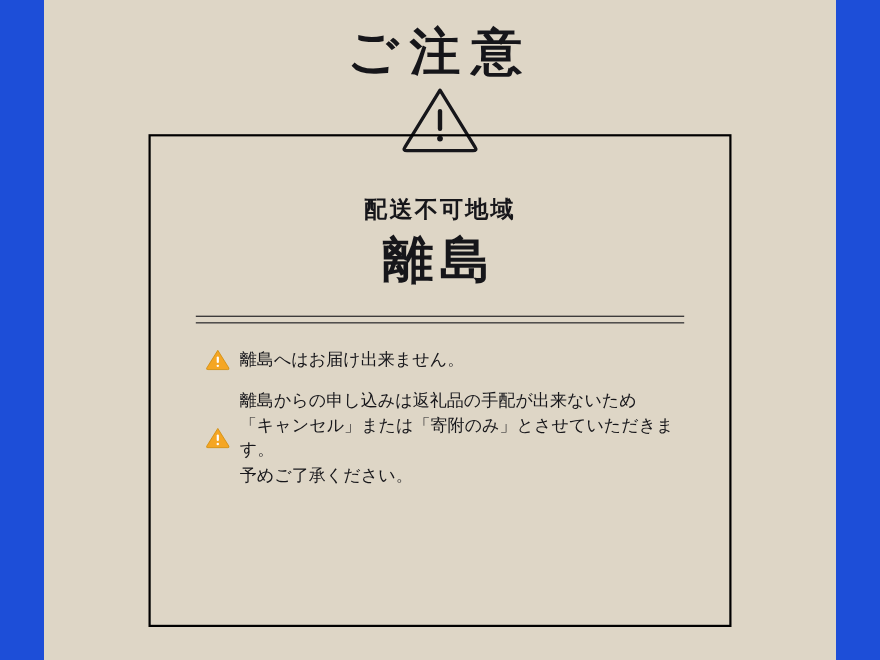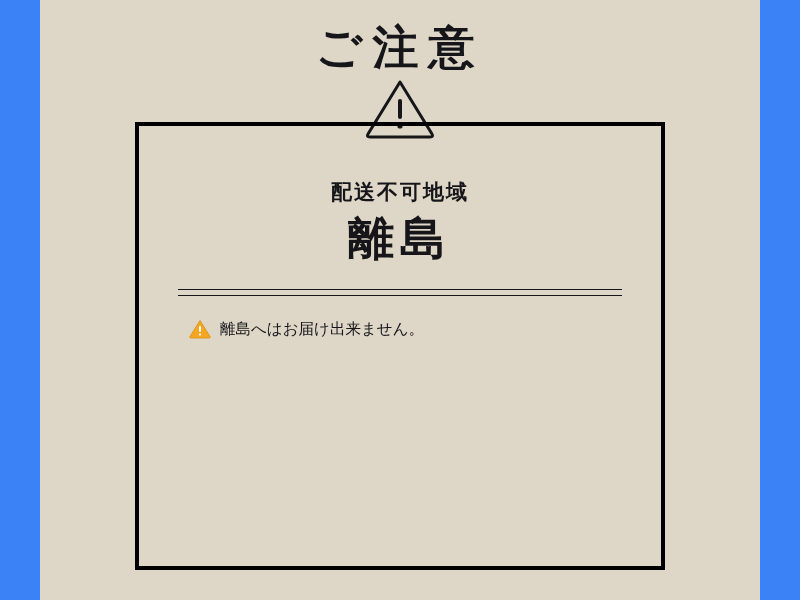--- a/index.html
+++ b/index.html
@@ -10,21 +10,21 @@
     width: 800px;
     height: 600px;
     background: #000000;
     font-family: "Liberation Sans", sans-serif;
     overflow: hidden;
   }
   .stage {
     position: relative;
     width: 800px;
     height: 600px;
-    background: #3b82f6;
+    background: #1d4ed8;
   }
   .notice-card {
     position: absolute;
     left: 40px;
     top: 0;
     width: 720px;
     height: 600px;
     background: #ded6c6;
     box-sizing: border-box;
   }
@@ -49,21 +49,21 @@
     width: 72px;
     height: 62px;
     display: block;
   }
   .frame {
     position: absolute;
     left: 95px;
     top: 122px;
     width: 530px;
     height: 448px;
-    border: 4px solid #000000;
+    border: 2px solid #000000;
     box-sizing: border-box;
   }
   .frame-inner {
     padding: 52px 28px 0 28px;
     text-align: center;
   }
   .sub-label {
     font-family: "DejaVu Serif", serif;
     font-size: 21px;
     font-weight: 700;
@@ -137,20 +137,30 @@
 
           <div class="bullet">
             <svg class="bullet-icon" viewBox="0 0 22 20">
               <path d="M11 1.5 L21 17.5 Q21.8 19 20 19 L2 19 Q0.2 19 1 17.5 Z" fill="#f5a623" stroke="#d38f10" stroke-width="0.8" stroke-linejoin="round"></path>
               <rect x="10" y="7" width="2" height="6" rx="1" fill="#ffffff"></rect>
               <circle cx="11" cy="15.6" r="1.1" fill="#ffffff"></circle>
             </svg>
             <div class="bullet-text">離島へはお届け出来ません。</div>
           </div>
 
+          <div class="bullet">
+            <svg class="bullet-icon" viewBox="0 0 22 20">
+              <path d="M11 1.5 L21 17.5 Q21.8 19 20 19 L2 19 Q0.2 19 1 17.5 Z" fill="#f5a623" stroke="#d38f10" stroke-width="0.8" stroke-linejoin="round"></path>
+              <rect x="10" y="7" width="2" height="6" rx="1" fill="#ffffff"></rect>
+              <circle cx="11" cy="15.6" r="1.1" fill="#ffffff"></circle>
+            </svg>
+            <div class="bullet-text">離島からの申し込みは返礼品の手配が出来ないため
+「キャンセル」または「寄附のみ」とさせていただきます。
+予めご了承ください。</div>
+          </div>
 
 
         </div>
       </div>
     </div>
 
   </div>
 </div>
 
 </body></html>

